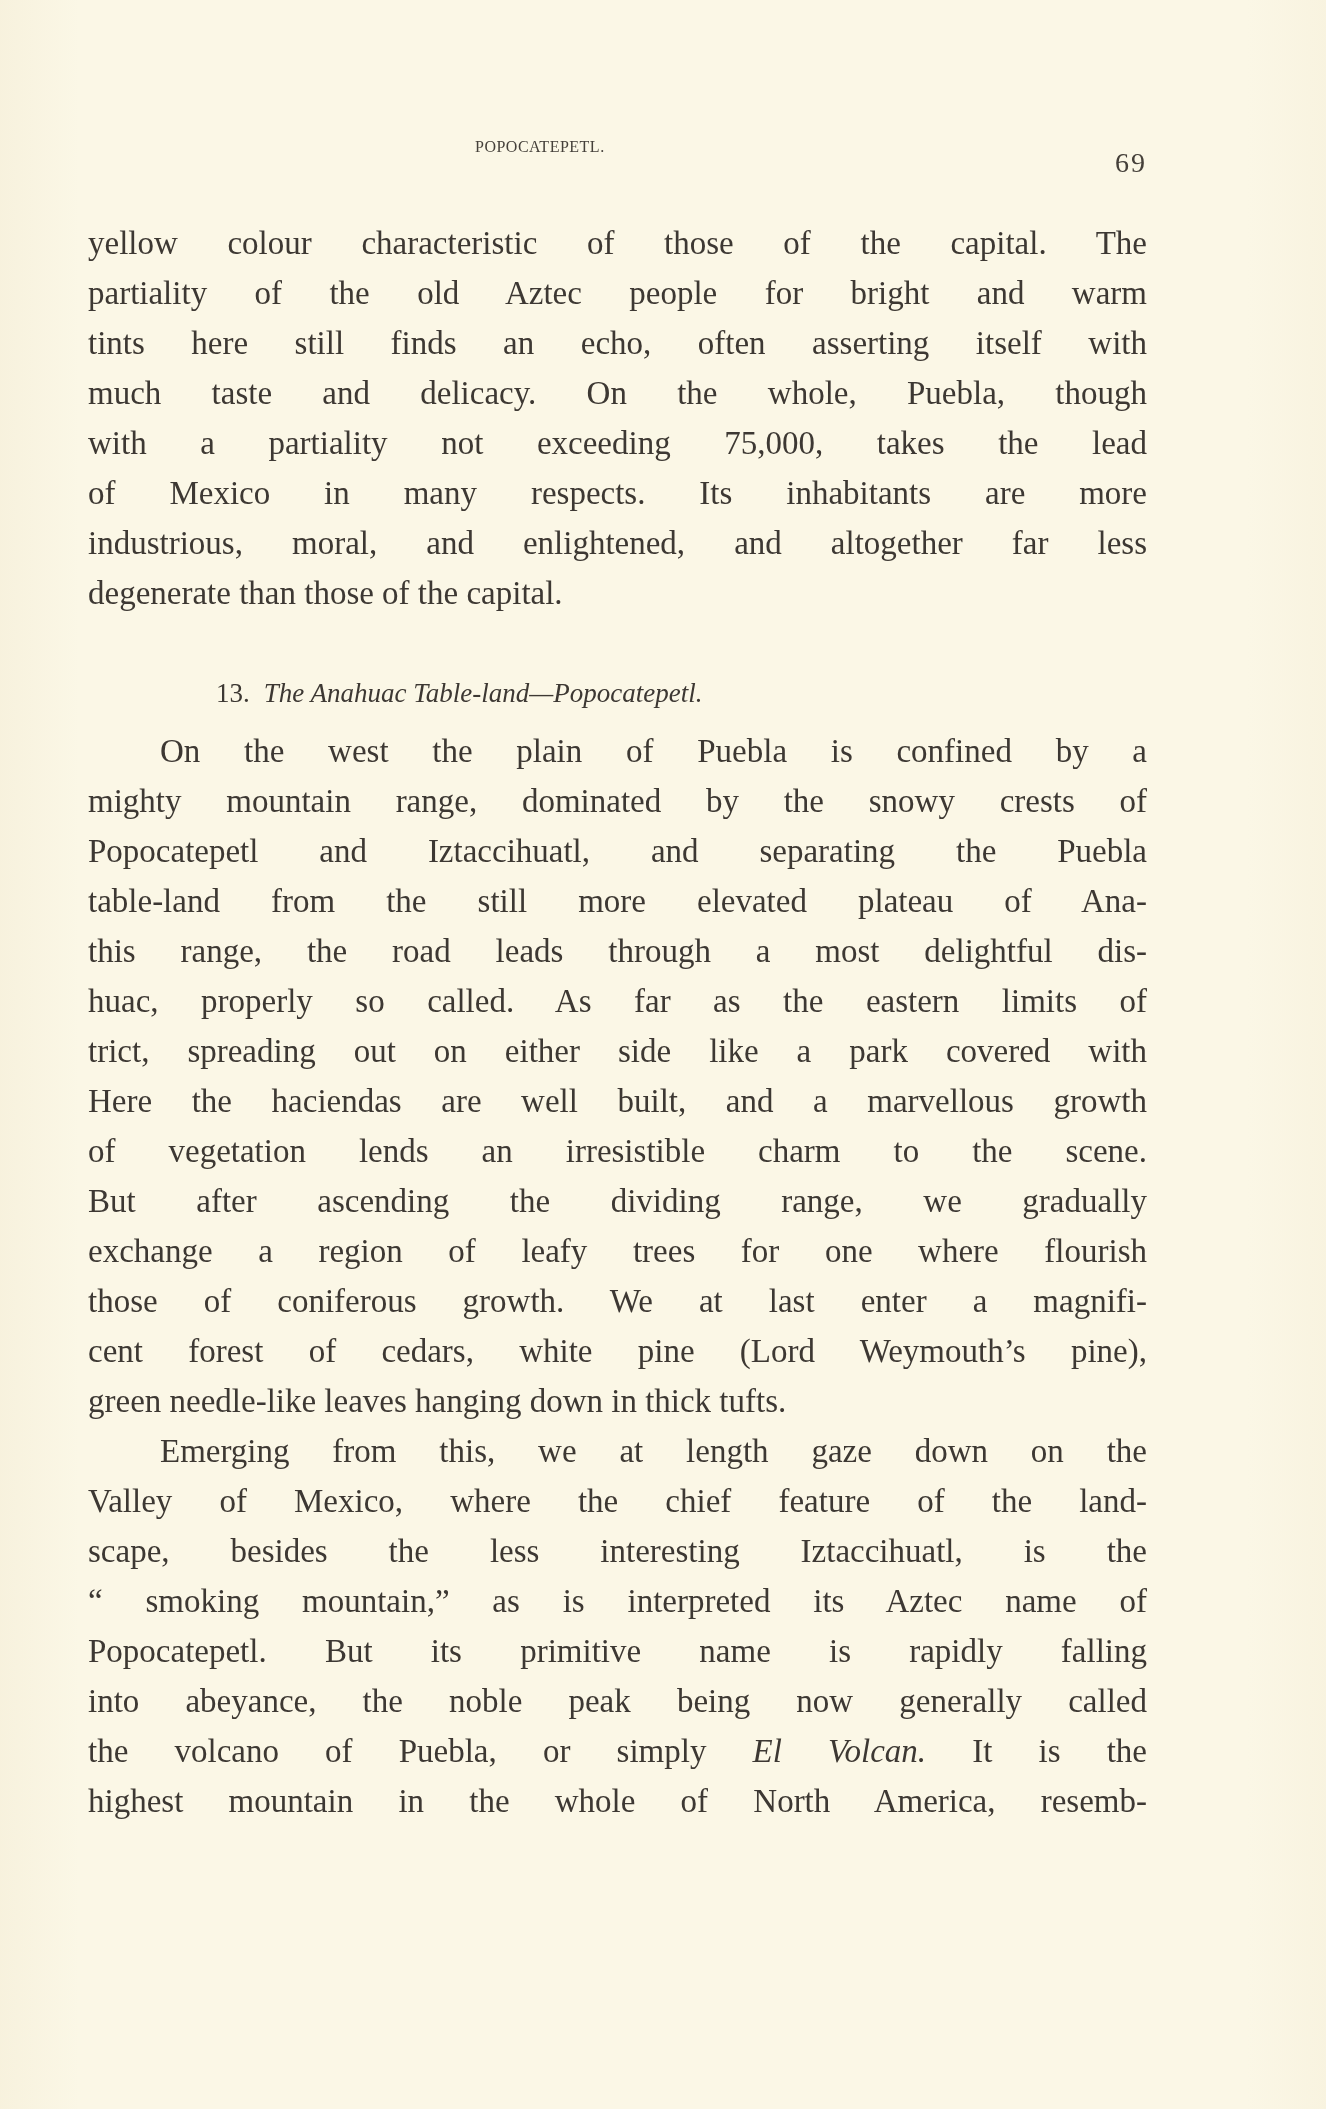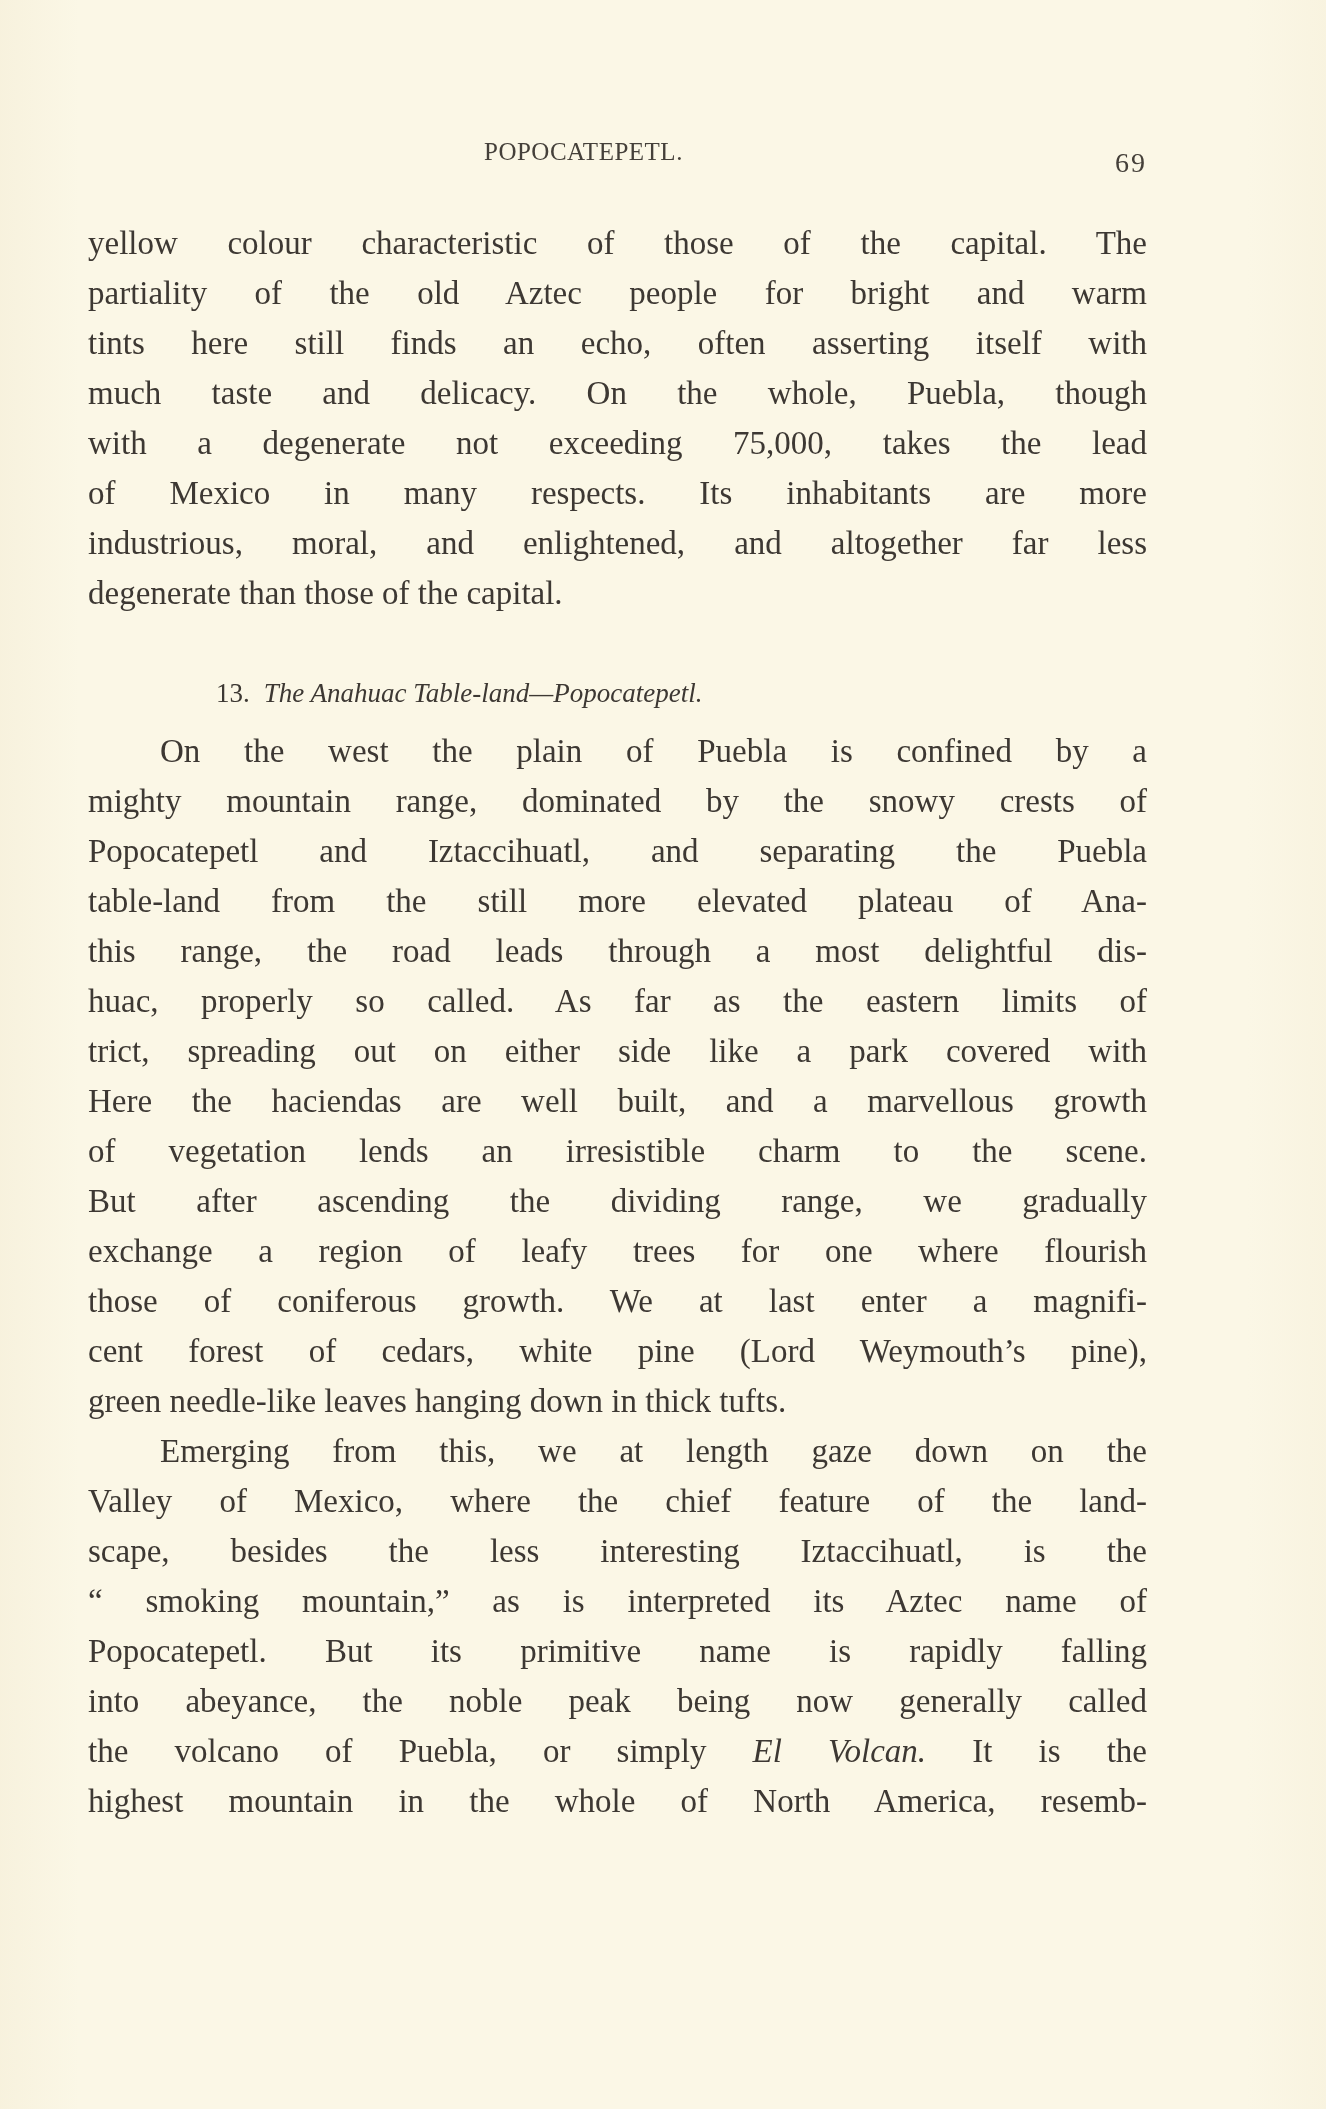--- a/index.html
+++ b/index.html
@@ -27,23 +27,23 @@
     }
     .running-head {
       position: absolute;
       top: 130px;
       left: 88px;
       width: 1059px;
       height: 44px;
     }
     .running-title {
       position: absolute;
-      left: 396px;
+      left: 387px;
       top: 8px;
-      font-size: 25px;
+      font-size: 16px;
       letter-spacing: 0.5px;
       color: #45403a;
     }
     .page-number {
       position: absolute;
       right: 0;
       top: 17px;
       font-size: 28px;
       letter-spacing: 2px;
       color: #45403a;
@@ -104,21 +104,21 @@
     <span class="page-number">69</span>
   </div>
 
   <div class="text-block">
 
     <div>
       <span class="line">yellow colour characteristic of those of the capital. The</span>
       <span class="line">partiality of the old Aztec people for bright and warm</span>
       <span class="line">tints here still finds an echo, often asserting itself with</span>
       <span class="line">much taste and delicacy. On the whole, Puebla, though</span>
-      <span class="line">with a degenerate not exceeding 75,000, takes the lead</span>
+      <span class="line">with a partiality not exceeding 75,000, takes the lead</span>
       <span class="line">of Mexico in many respects. Its inhabitants are more</span>
       <span class="line">industrious, moral, and enlightened, and altogether far less</span>
       <span class="line last">degenerate than those of the capital.</span>
     </div>
 
     <div class="gap"></div>
 
     <div class="section-heading">
       <span class="num">13.</span><span class="title">The Anahuac Table-land—Popocatepetl.</span>
     </div>

